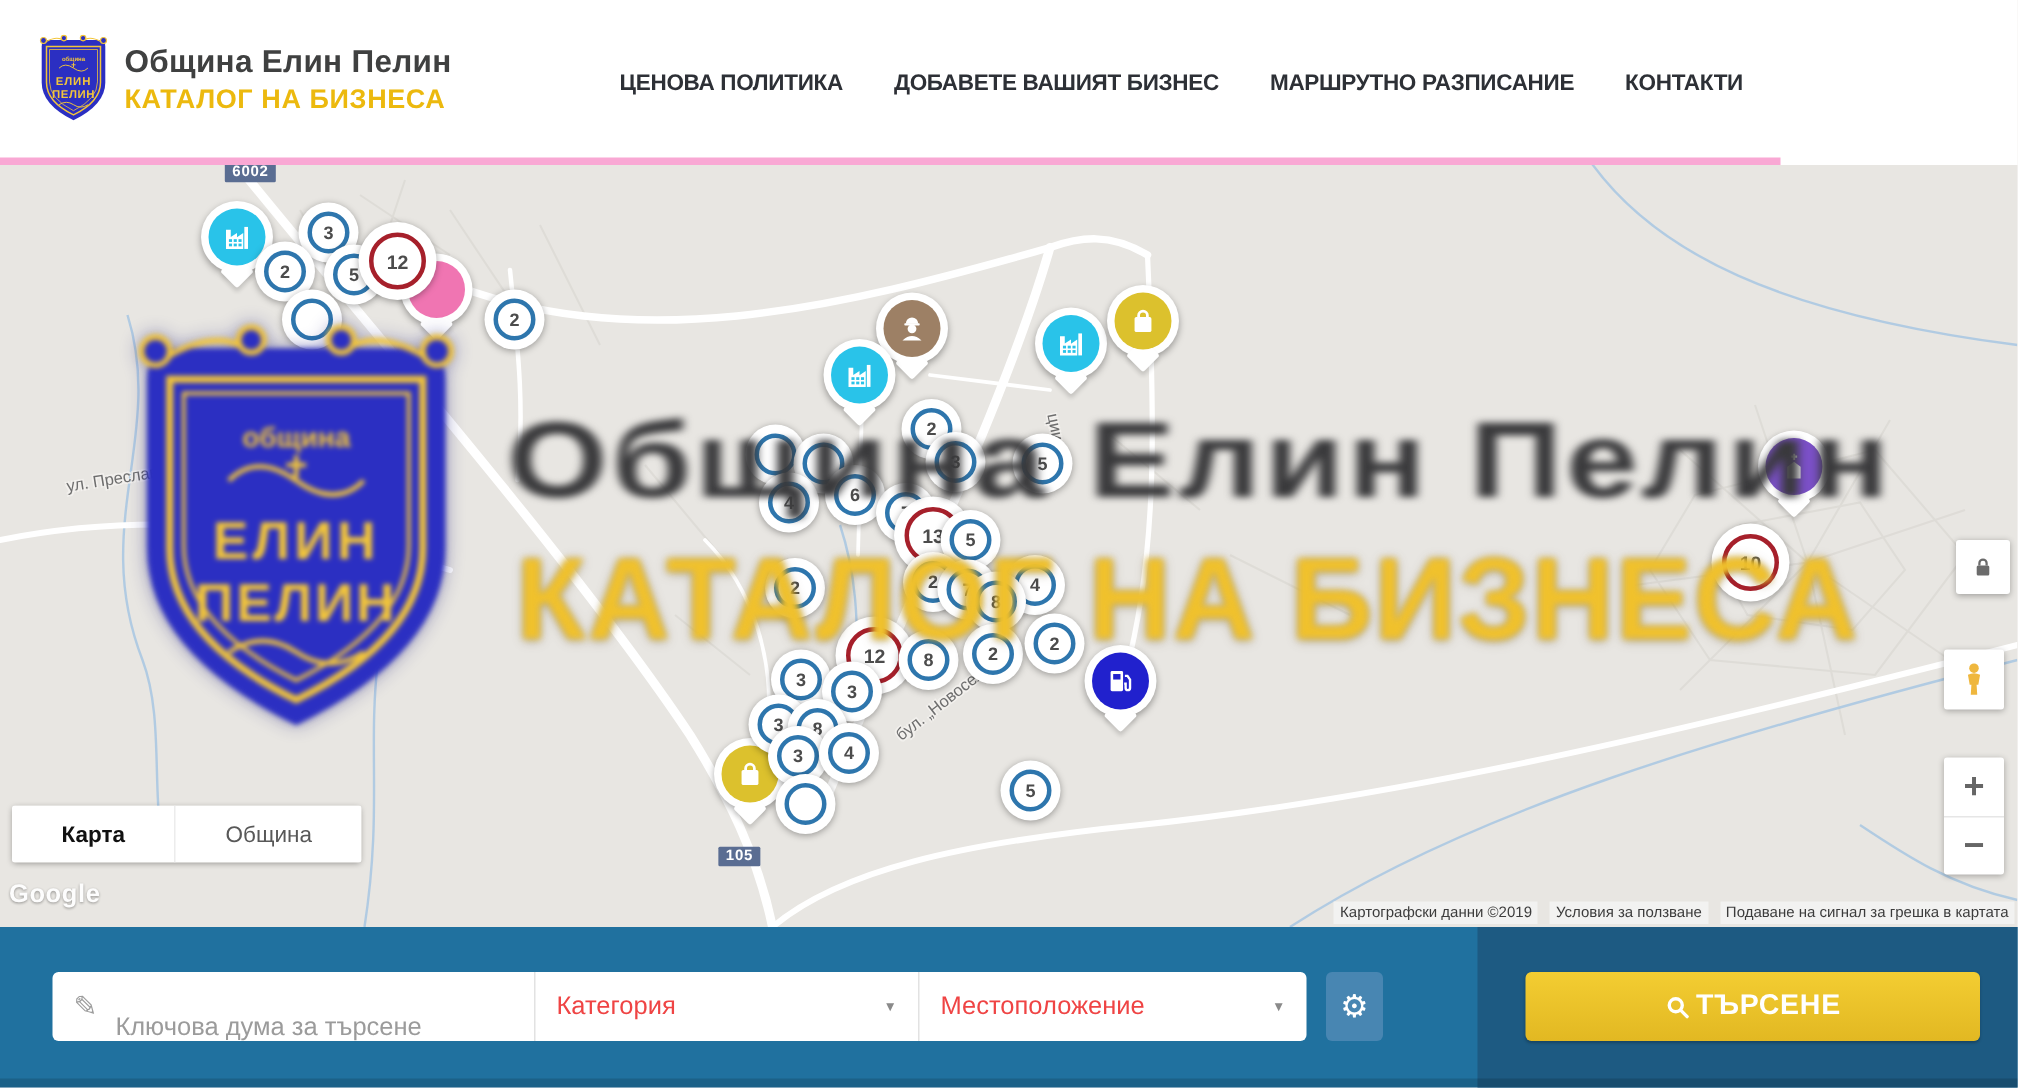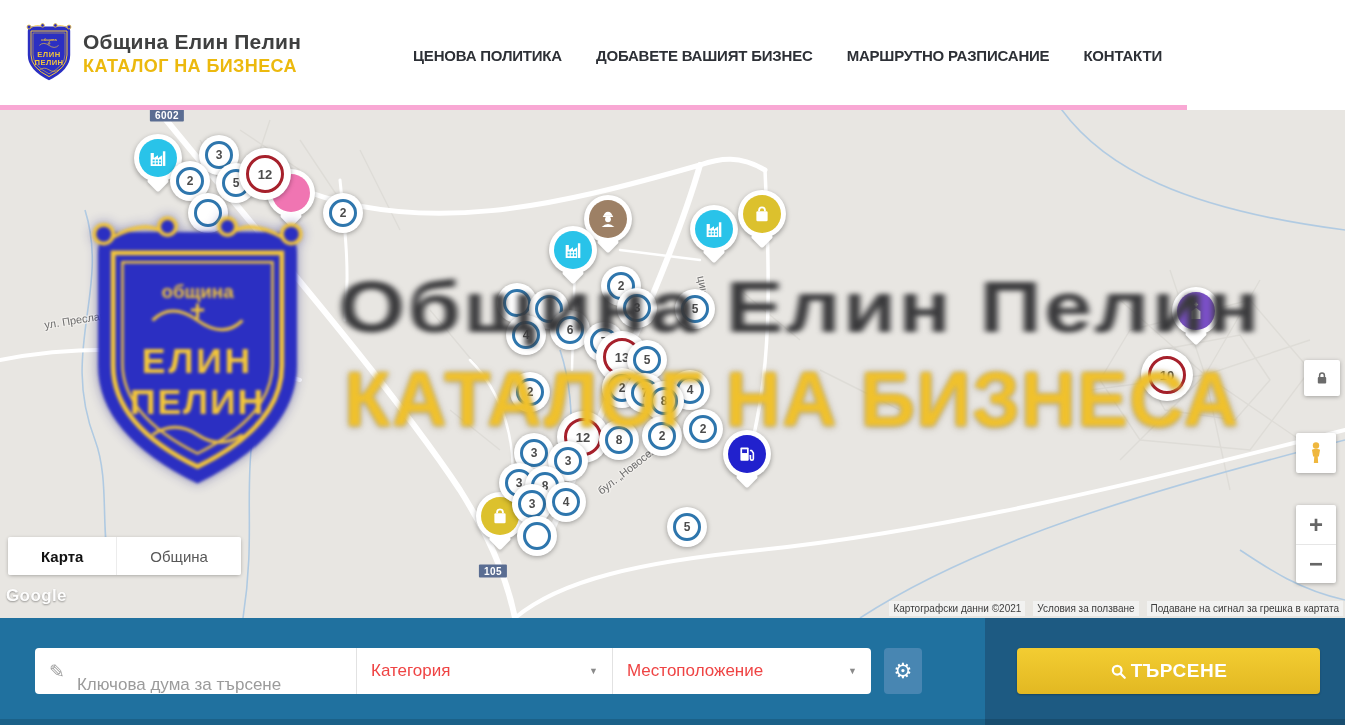--- a/index.html
+++ b/index.html
@@ -421,21 +421,21 @@
     <div class="zbtn">−</div>
   </div>
 
   <div class="maptype">
     <div class="mt-btn mt-map">Карта</div>
     <div class="mt-btn mt-sat">Община</div>
   </div>
 
   <div class="glogo">Google</div>
   <div class="attr-row" id="attr-row">
-      <span class="attr-item">Картографски данни ©2021</span>
+      <span class="attr-item">Картографски данни ©2019</span>
       <span class="attr-item">Условия за ползване</span>
       <span class="attr-item">Подаване на сигнал за грешка в картата</span>
     </div>
 </div>
 
 <div class="searchbar">
   <div class="fields">
     <div class="f-seg f-keyword">
       <span class="pencil">✎</span>
       <input type="text" placeholder="Ключова дума за търсене" style="">

